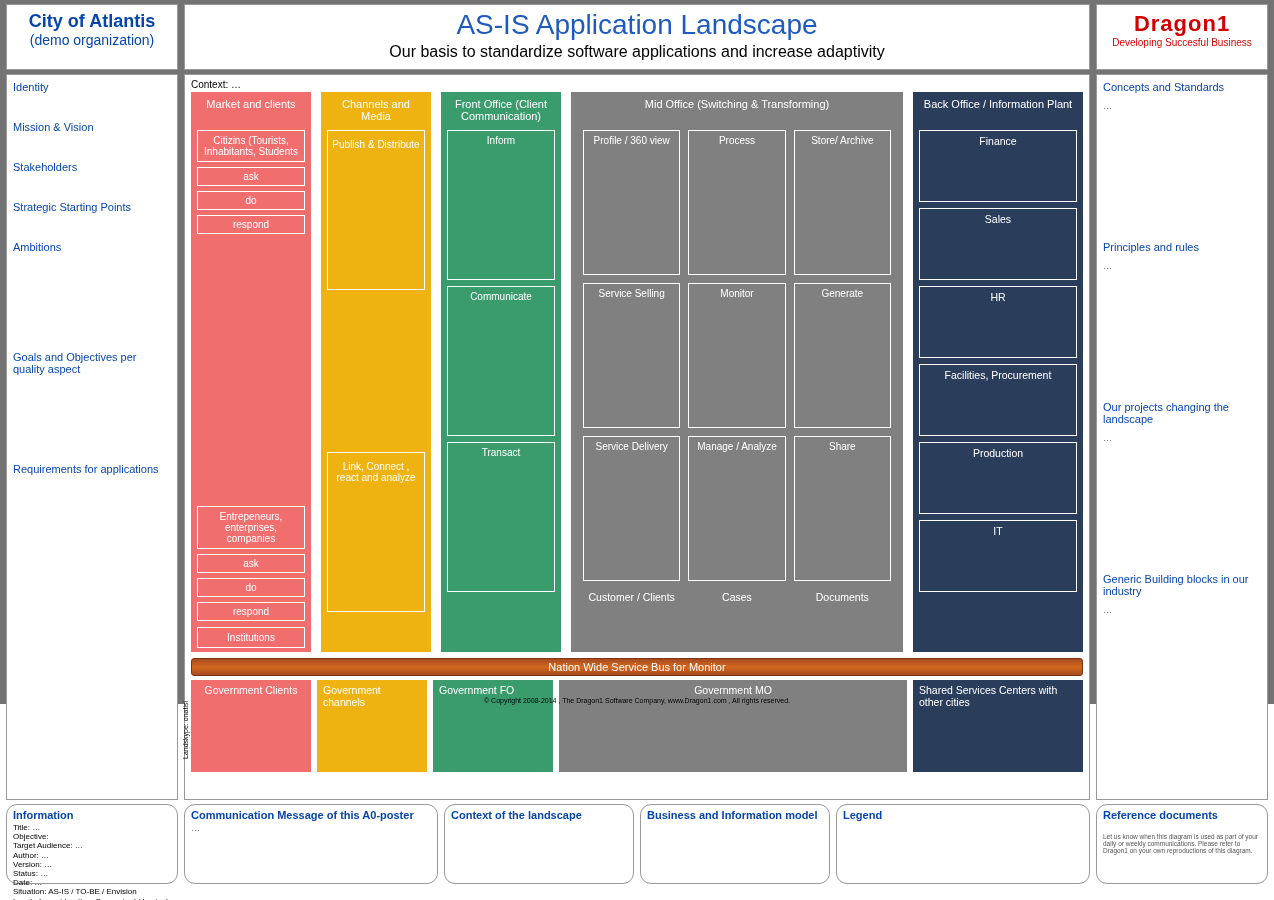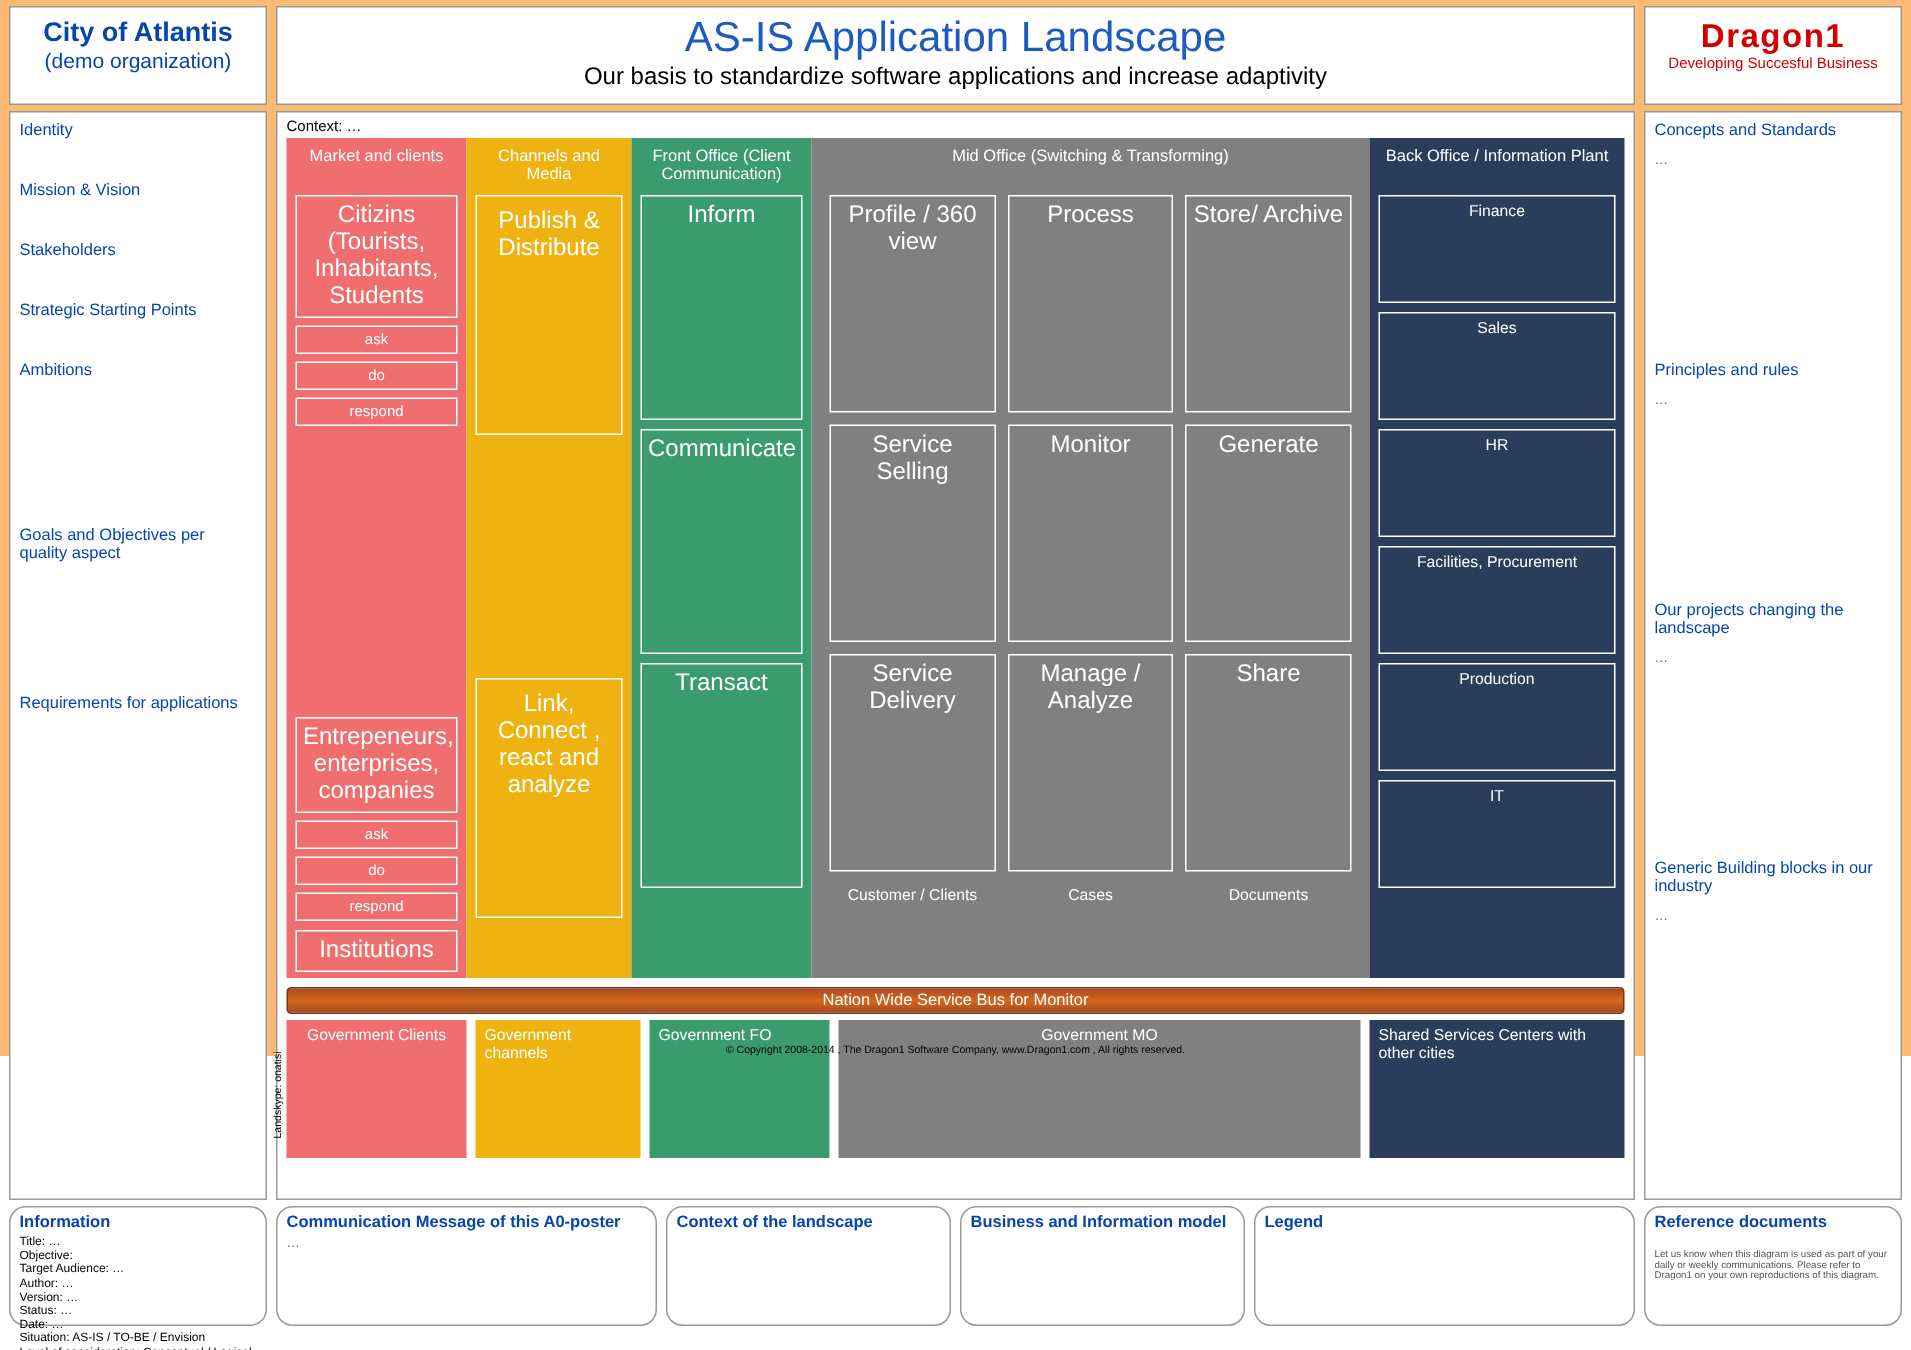--- a/index.html
+++ b/index.html
@@ -1,17 +1,17 @@
 <!DOCTYPE html>
 <html><head>
 <meta charset="utf-8">
 <style>
   * { box-sizing: border-box; margin: 0; padding: 0; }
   body { font-family: Arial, Helvetica, sans-serif; background: #fff; width: 1274px; height: 900px; overflow: hidden; }
-  .page { width: 1274px; height: 704px; background: #fdba74; position: relative; }
+  .page { width: 1274px; height: 704px; background: #737373; position: relative; }
 
   
   .top-row { display: flex; gap: 6px; padding: 4px 6px 2px 6px; height: 72px; }
   .panel { background: #fff; border: 1px solid #999; }
   .panel-title { color: #0645ad; font-weight: bold; }
   .panel-sub { color: #0645ad; font-size: 12px; }
 
   .top-left { width: 172px; text-align: center; padding: 6px 4px; }
   .top-left .panel-title { font-size: 18px; }
   .top-left .panel-sub { font-size: 14px; }
@@ -27,24 +27,24 @@
   
   .mid-row { display: flex; gap: 6px; padding: 2px 6px; height: 730px; }
   .side { width: 172px; padding: 6px; font-size: 11px; color: #0645ad; }
   .side-left .item { margin-bottom: 28px; }
   .side-right .section-title { color: #0645ad; font-size: 11px; margin-bottom: 8px; }
   .side-right .spacer { height: 130px; }
 
   .center { flex: 1; padding: 4px 6px 2px 6px; position: relative; }
   .center .context { font-size: 10px; color: #000; margin-bottom: 2px; }
 
-  .diagram { display: flex; gap: 0; height: 560px; border-radius: 11px; }
+  .diagram { display: flex; gap: 10px; height: 560px; border-radius: 11px; }
   .col { color: #fff; padding: 6px 6px 4px 6px; text-align: center; font-size: 11px; display: flex; flex-direction: column; gap: 6px; }
   .col-title { font-size: 11px; min-height: 26px; display: flex; align-items: flex-start; justify-content: center; }
-  .block { border: 1.5px solid #fff; padding: 4px 4px; font-size: 16px; }
+  .block { border: 1.5px solid #fff; padding: 4px 4px; font-size: 10px; }
 
   .market { background: #f16e6e; width: 120px; }
   .market .sub { border: 1.5px solid #fff; padding: 3px; font-size: 10px; margin-top: 3px; }
   .market .group { display: flex; flex-direction: column; gap: 2px; }
 
   .channels { background: #eeb310; width: 110px; }
   .channels .block { height: 160px; display: flex; align-items: flex-start; justify-content: center; padding-top: 8px; }
 
   .front { background: #3a9b6d; width: 120px; }
   .front .block { height: 150px; }

